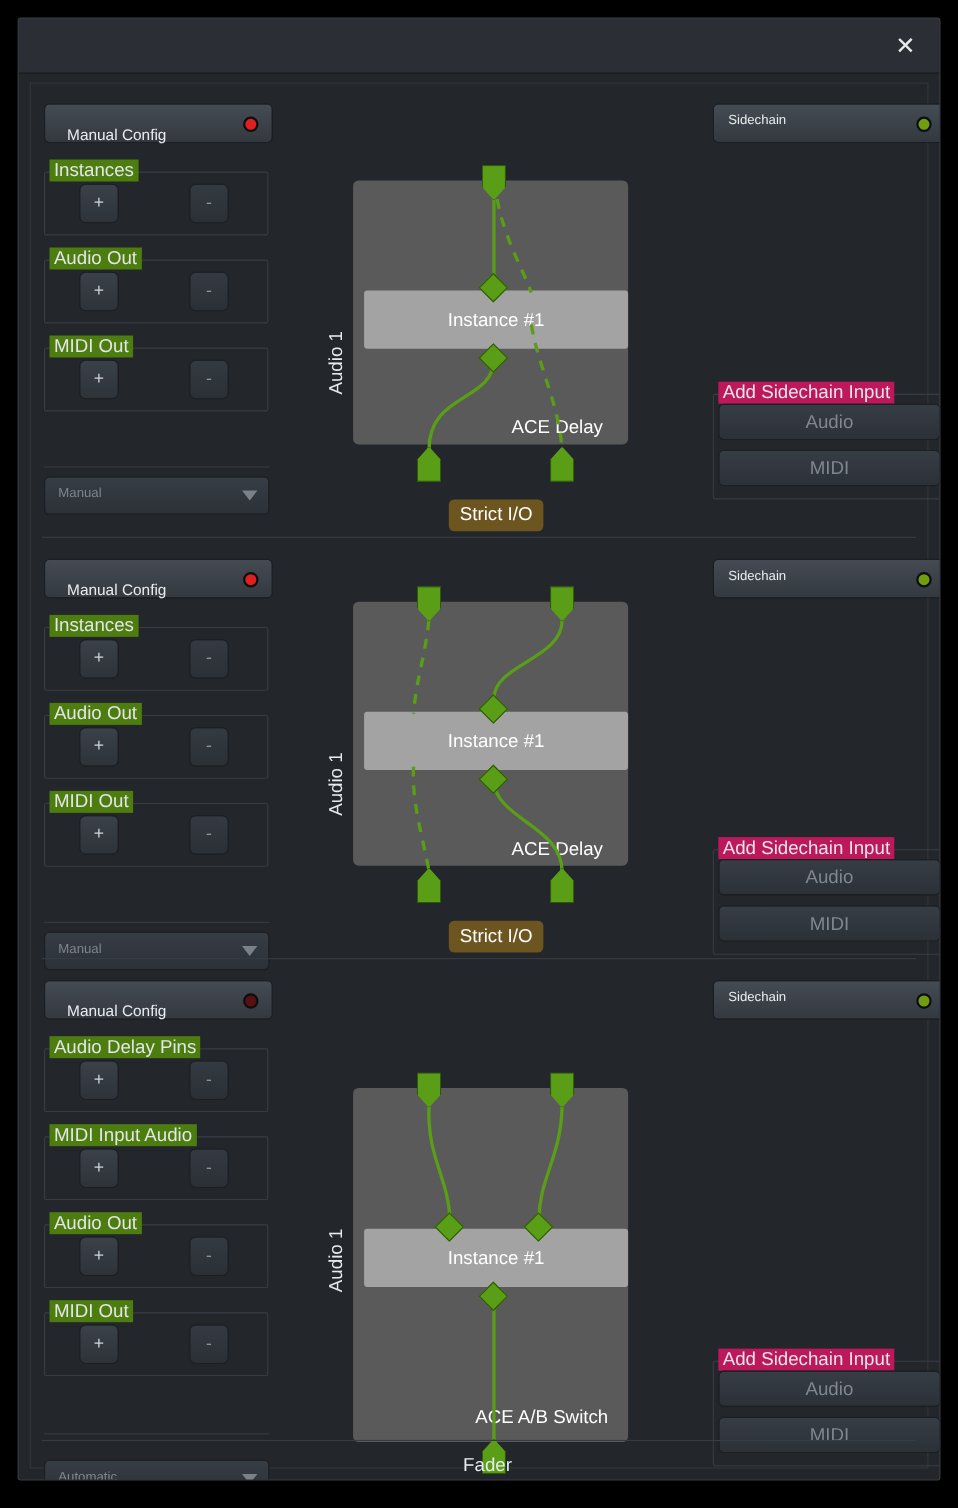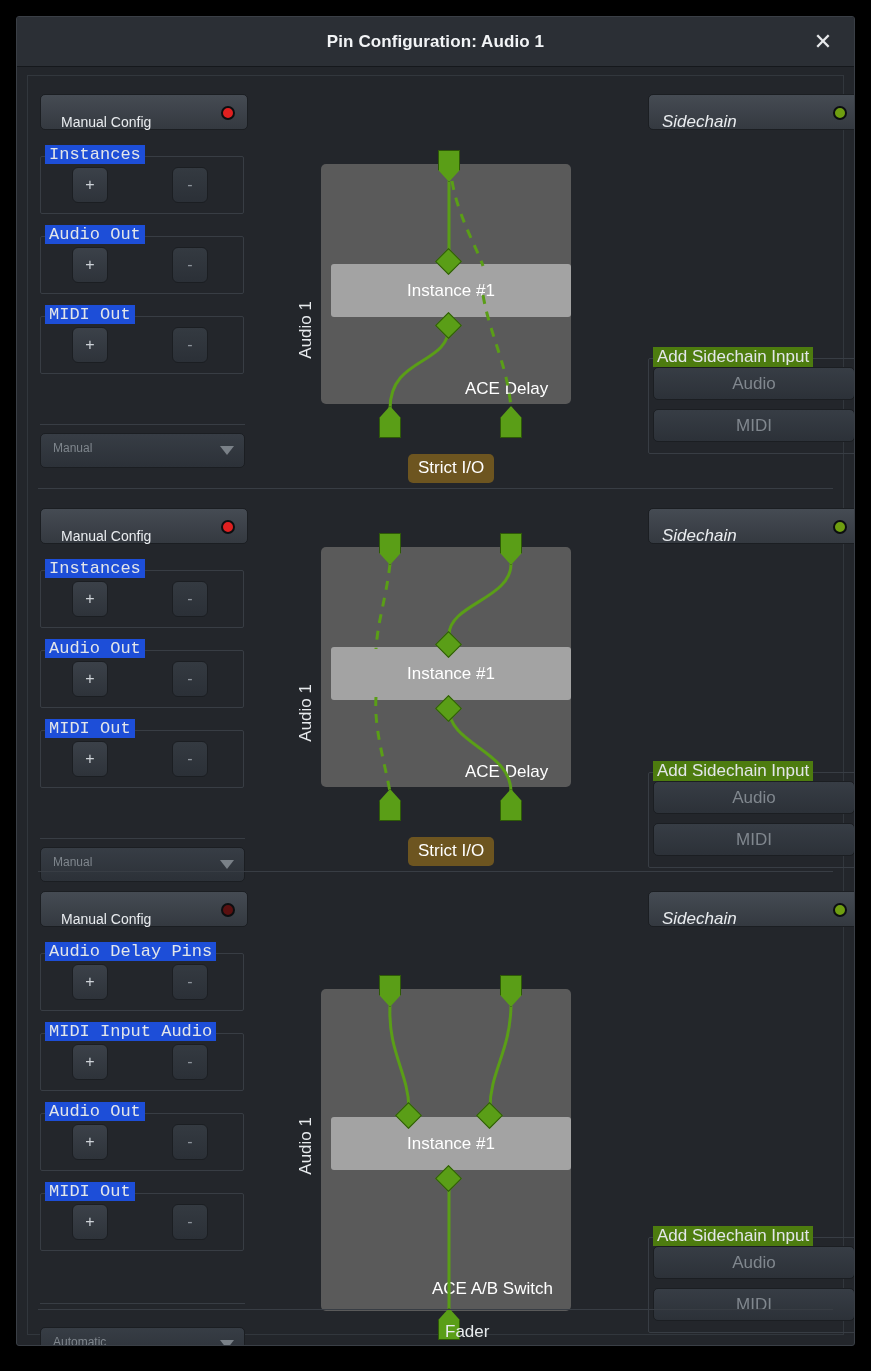--- a/index.html
+++ b/index.html
@@ -107,26 +107,25 @@
   .group {
     position: relative;
     border: 1px solid #383d44;
     border-radius: 2px;
     box-sizing: border-box;
     width: 204px;
   }
   .group > .glabel {
     position: absolute;
     left: 4px; top: -12px;
-    background: #1d4ed8;
+    background: #4d7c0f;
     padding: 0 4px;
     color: #e3e6e9;
     font-size: 17px;
     white-space: nowrap;
-    font-family: Liberation Mono, monospace;
   }
   .stepper {
     position: absolute;
     width: 36px; height: 36px;
     background: linear-gradient(#3b4149, #2e333a);
     border: 1px solid #1b1e22;
     border-radius: 6px;
     box-sizing: border-box;
     color: #ced3d8;
     font-size: 16px;
@@ -214,50 +213,49 @@
     border-radius: 5px;
     color: #ffffff;
     font-size: 17px;
     padding: 4px 10px 5px 10px;
     cursor: pointer;
   }
   .botlabel {
     position: absolute;
     color: #e7eaed;
     font-size: 17px;
-    margin-left: 24px;
   }
   svg.wires { position: absolute; left: 0; top: 0; overflow: visible; pointer-events: none; }
 
   
   .rightcol { position: absolute; left: 620px; width: 220px; }
   .scbtn {
     position: relative;
     width: 212px; height: 36px;
     background: linear-gradient(#454b53, #343940);
     border: 1px solid #1b1e22;
     border-radius: 5px;
     box-sizing: border-box;
     cursor: pointer;
   }
   .scbtn .lbl {
-    position: absolute; left: 13px; top: 17px;
-    color: #e9ecef; font-size: 17px; font-style: italic;
+    position: absolute; left: 13px; top: 7px;
+    color: #e9ecef; font-size: 12px;
   }
   .addgroup {
     position: relative;
     width: 212px;
     border: 1px solid #383d44;
     border-radius: 2px;
     box-sizing: border-box;
   }
   .addgroup > .glabel {
     position: absolute;
     left: 4px; top: -12px;
-    background: #4d7c0f;
+    background: #be185d;
     padding: 0 4px;
     color: #e3e6e9;
     font-size: 17px;
     white-space: nowrap;
   }
   .flatbtn {
     position: absolute;
     left: 4px;
     width: 202px; height: 33px;
     background: linear-gradient(#373d45, #2c3138);
@@ -272,21 +270,20 @@
   }
 </style>
 </head>
 <body>
 
 <div id="root">
 
   <div class="window">
 
     <div class="titlebar">
-      <div class="title-text">Pin Configuration: Audio 1</div>
       <div class="close-btn">✕</div>
     </div>
 
     <div class="body">
 
       <div class="section" style="top:0px;height:413px;">
 
         <div class="leftcol" style="top:18px;">
           <div class="cfgbtn">
             <span class="lbl">Manual Config</span>

